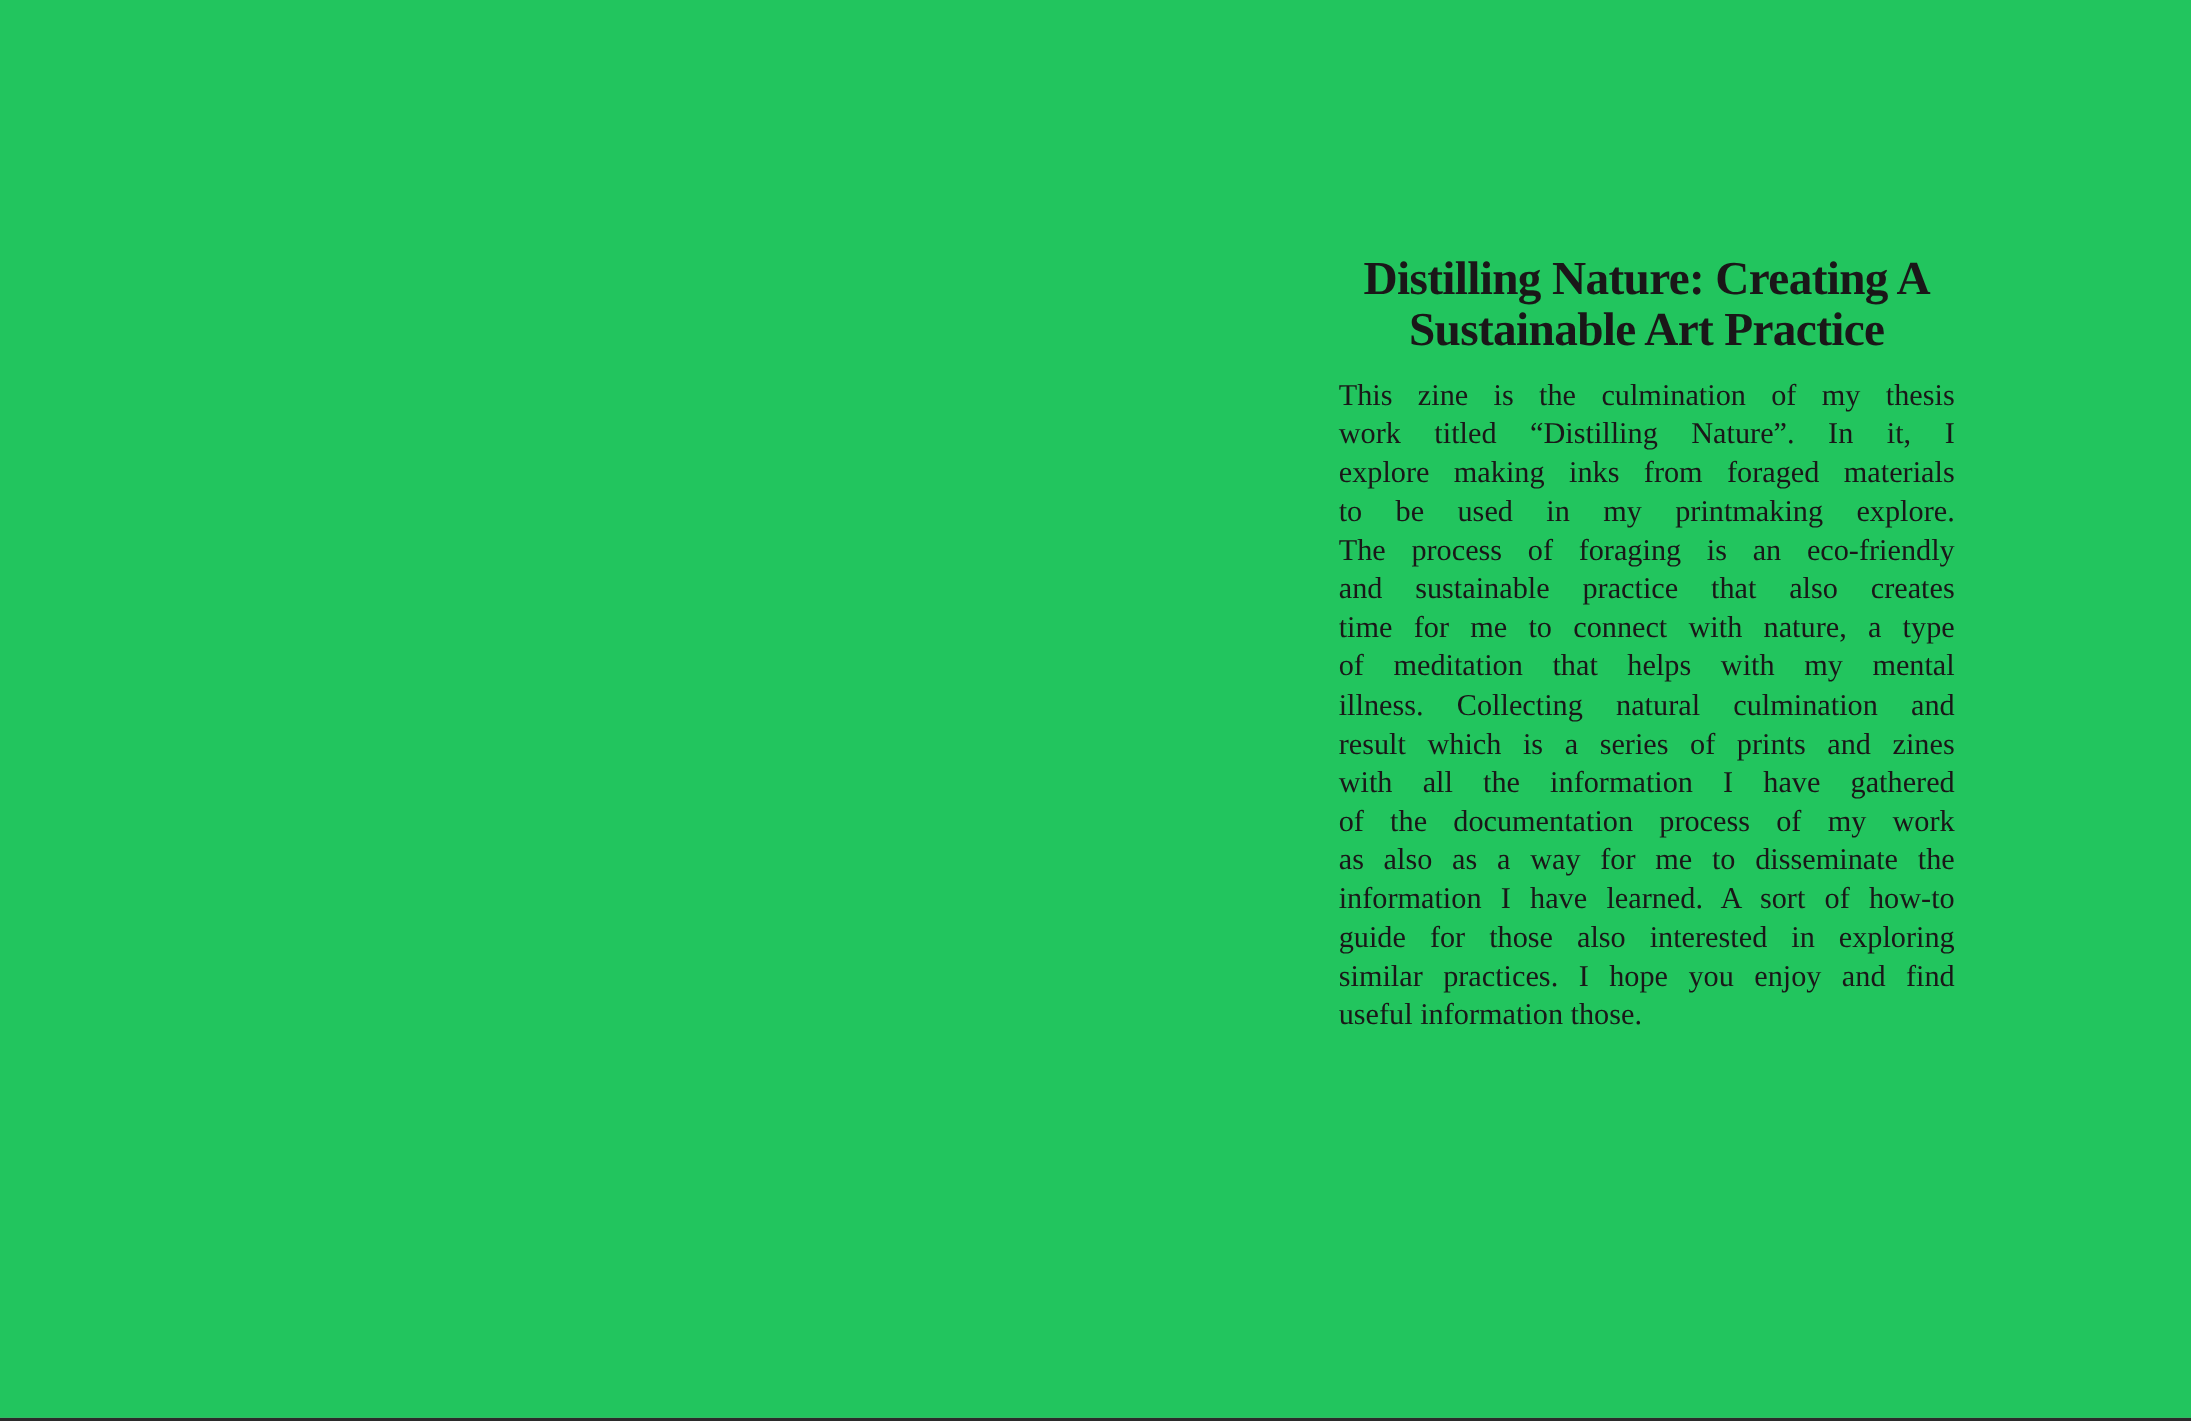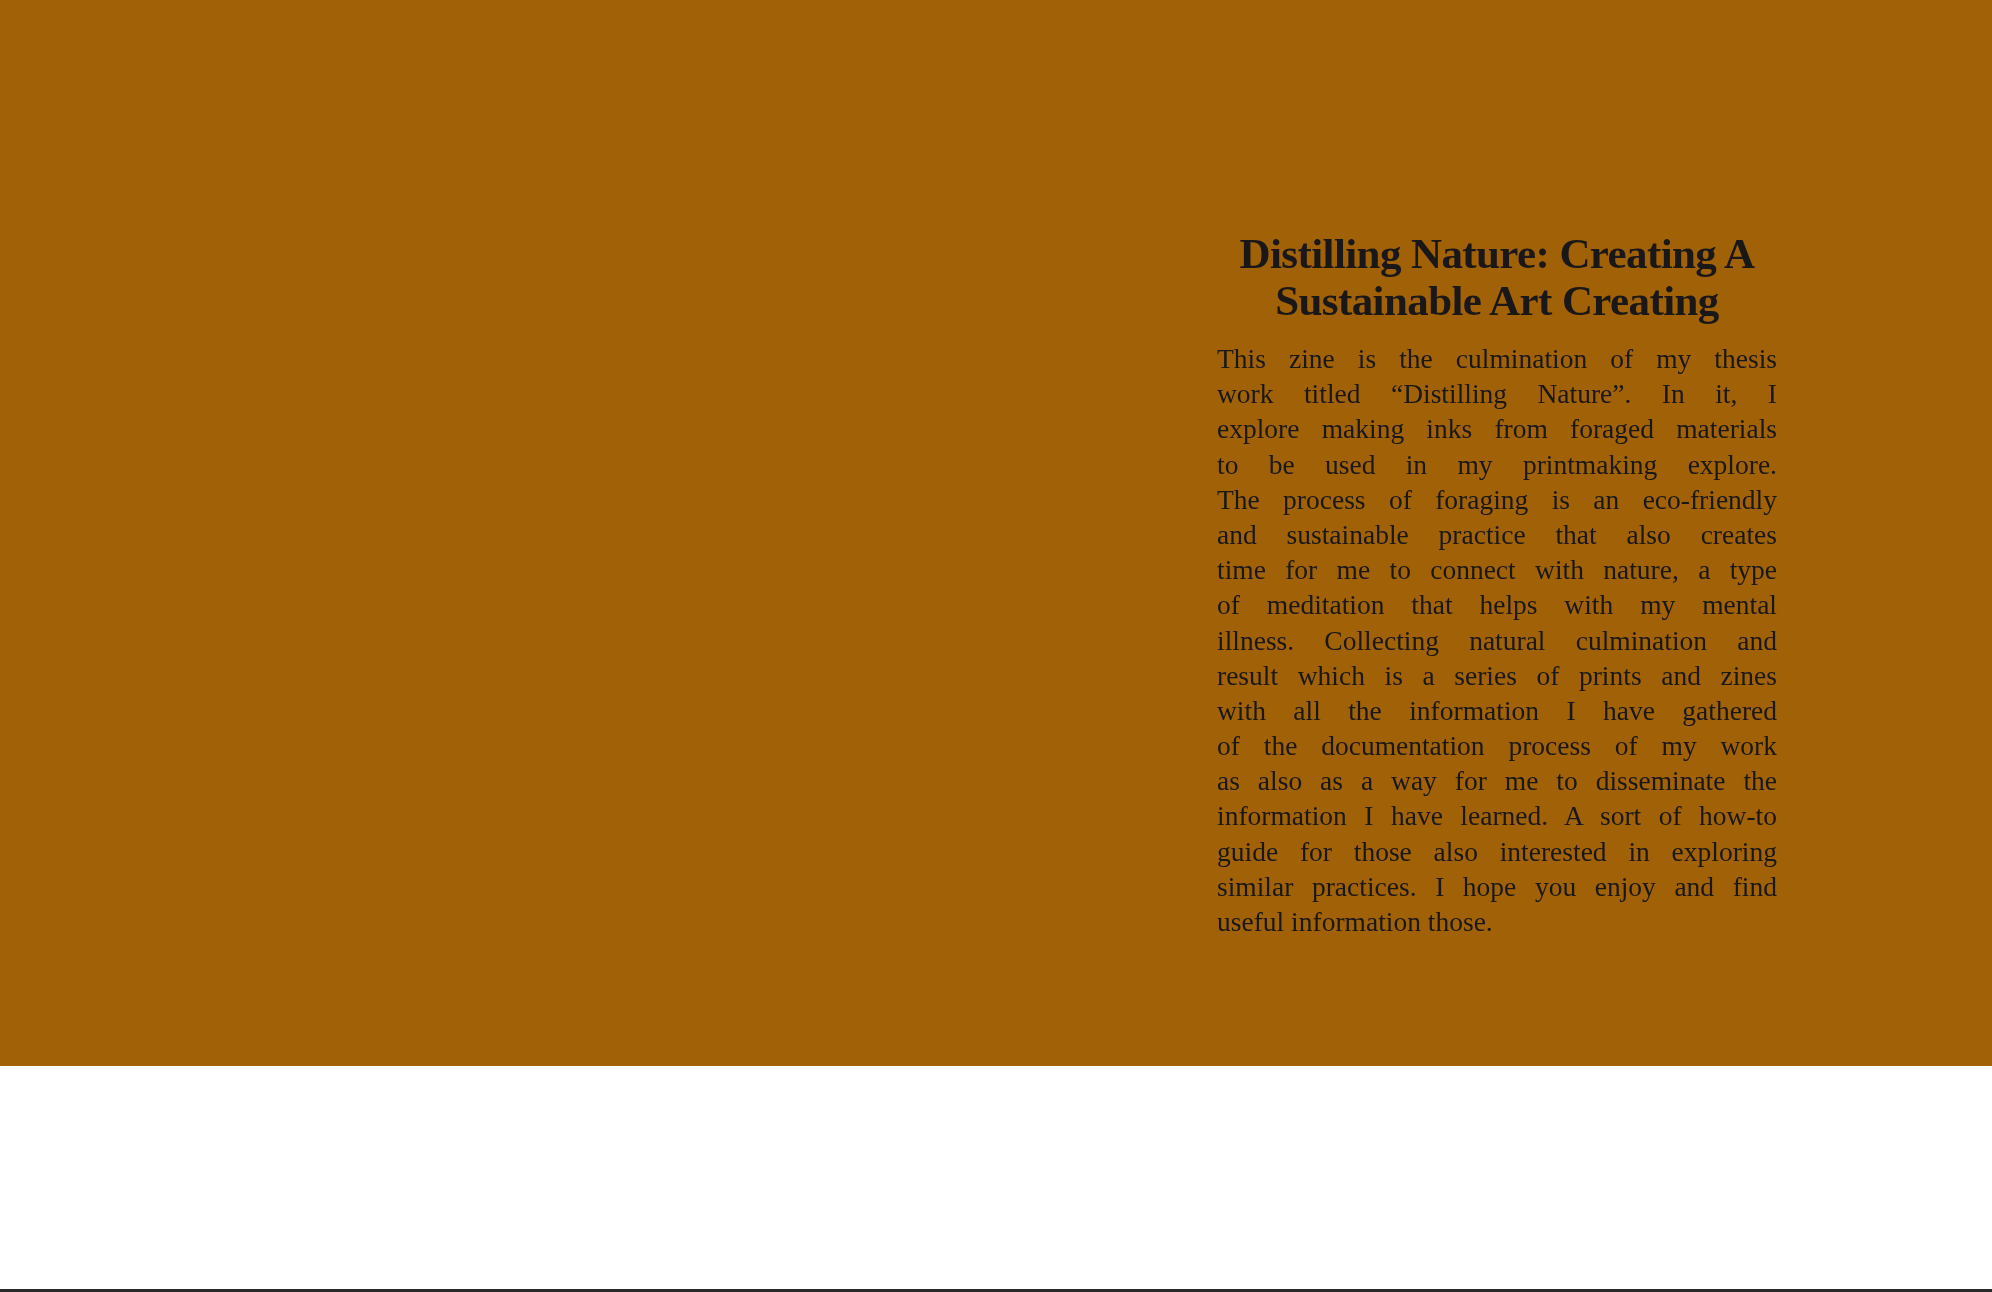--- a/index.html
+++ b/index.html
@@ -11,22 +11,22 @@
     width: 1992px;
     height: 1292px;
     position: relative;
     overflow: hidden;
   }
   .page {
     position: absolute;
     left: 0;
     top: 0;
     width: 1992px;
-    height: 1066px;
-    background: #a16207;
+    height: 1289px;
+    background: #22c55e;
   }
   .text-block {
     position: absolute;
     left: 1217px;
     top: 230px;
     width: 560px;
     color: #1a1718;
   }
   .title {
     margin: 0;
@@ -69,21 +69,21 @@
     background: #2b2b2b;
   }
 </style>
 </head>
 <body>
 
 <div class="page">
   <div class="text-block">
     <h1 class="title">
       <span class="title-line">Distilling Nature: Creating A</span>
-      <span class="title-line">Sustainable Art Creating</span>
+      <span class="title-line">Sustainable Art Practice</span>
     </h1>
     <div class="body">
       <span class="body-line">This zine is the culmination of my thesis</span>
       <span class="body-line">work titled “Distilling Nature”. In it, I</span>
       <span class="body-line">explore making inks from foraged materials</span>
       <span class="body-line">to be used in my printmaking explore.</span>
       <span class="body-line">The process of foraging is an eco-friendly</span>
       <span class="body-line">and sustainable practice that also creates</span>
       <span class="body-line">time for me to connect with nature, a type</span>
       <span class="body-line">of meditation that helps with my mental</span>

